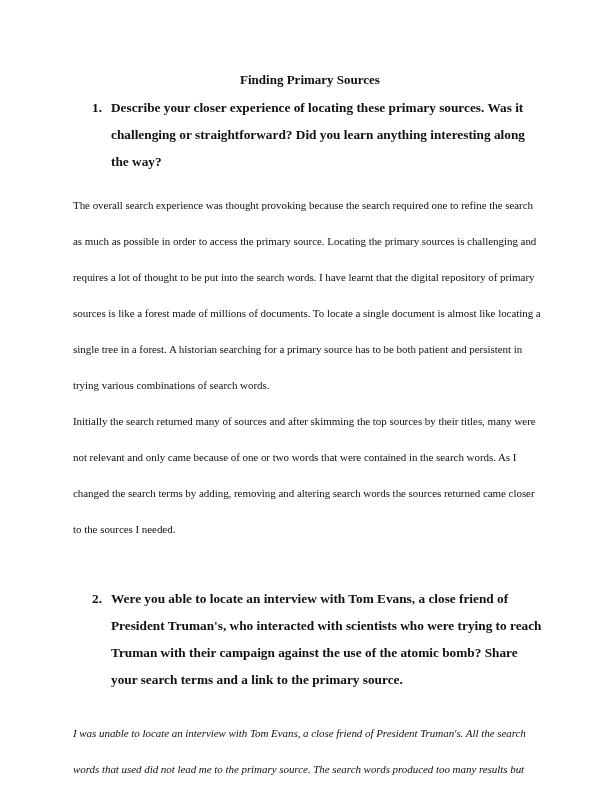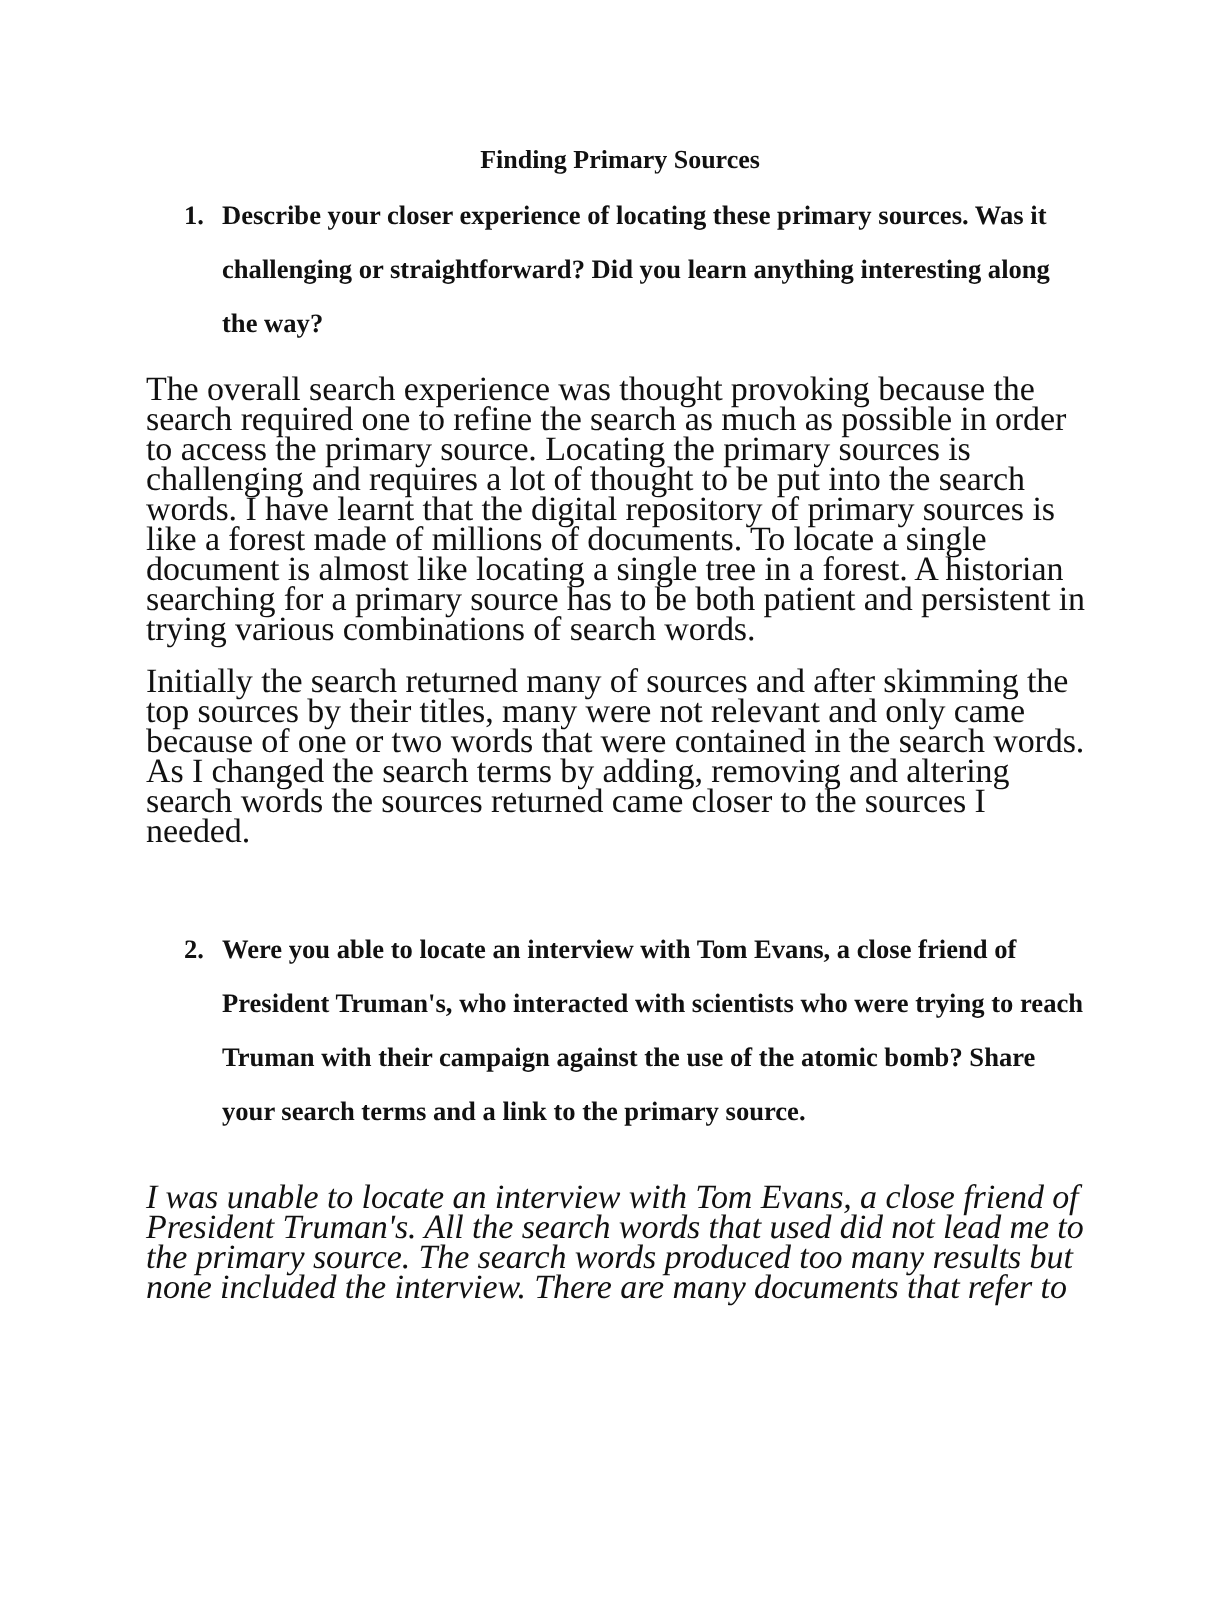--- a/index.html
+++ b/index.html
@@ -39,28 +39,28 @@
   .question .num {
     width: 38px;
     flex: 0 0 38px;
     padding-left: 19px;
     box-sizing: border-box;
   }
   .question .qtext {
     flex: 1 1 auto;
   }
   .para {
-    font-size: 17px;
-    line-height: 15px;
+    font-size: 11px;
+    line-height: 36px;
     margin: 0;
     letter-spacing: -0.05px;
   }
   #q1 { margin-top: 0; }
   #p1 { margin-top: 11px; }
-  #p2 { margin-top: 11px; }
+  #p2 { margin-top: 0; }
   #q2 { margin-top: 38px; }
   #p3 { margin-top: 22px; font-style: italic; }
 </style>
 </head>
 <body>
 
 <div class="page">
   <h1 class="title">Finding Primary Sources</h1>
 
   <div class="question" id="q1">

